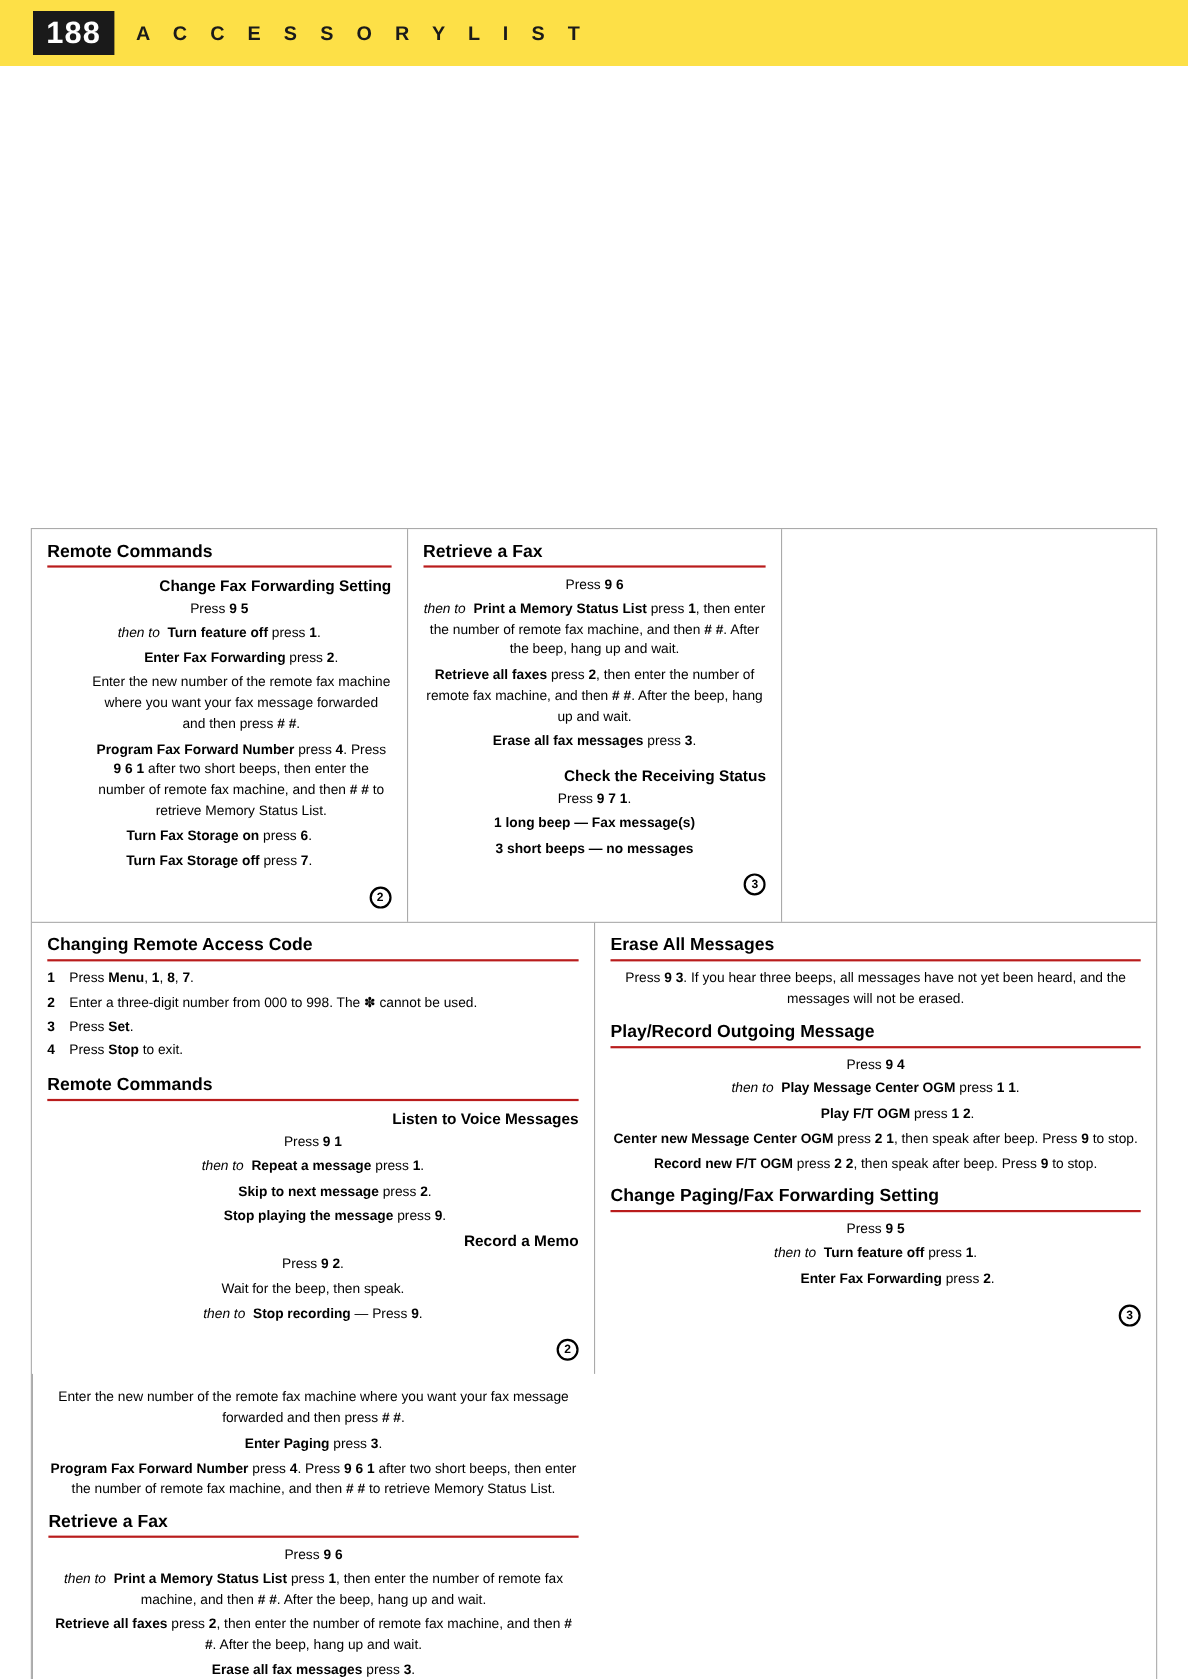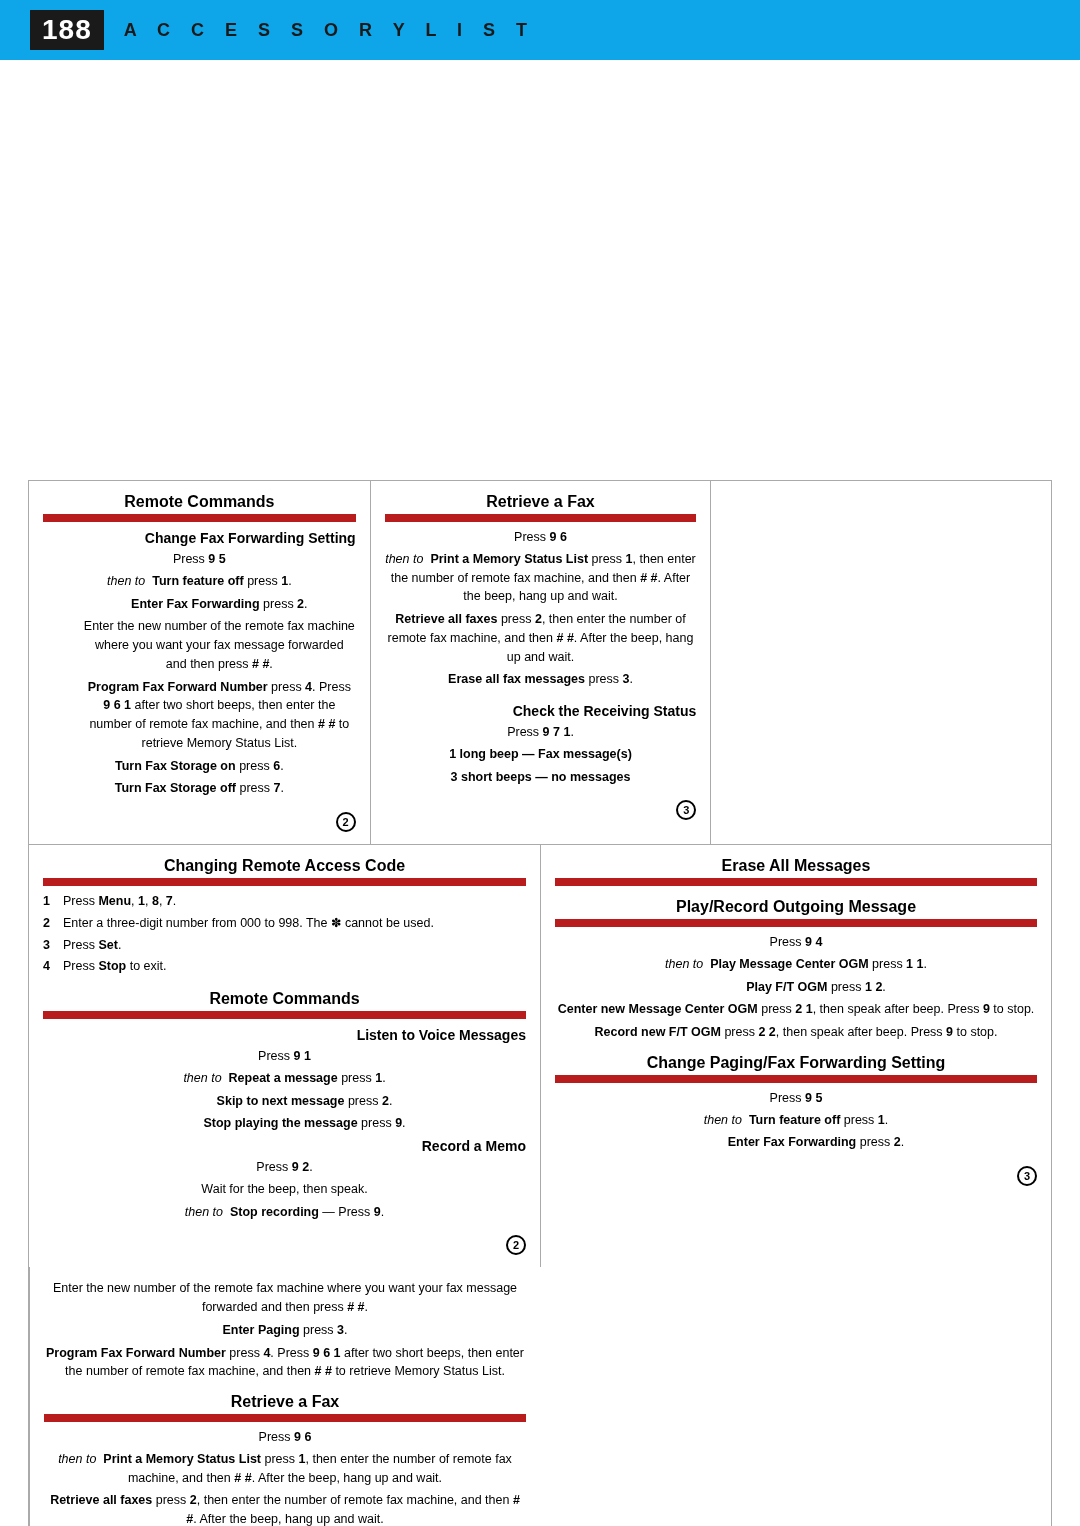--- a/index.html
+++ b/index.html
@@ -7,21 +7,21 @@
       width: 1080px;
       min-height: 1526px;
       background: #ffffff;
       font-family: Arial, Helvetica, sans-serif;
       font-size: 13px;
       color: #000000;
     }
 
     
     .page-header {
-      background: #0ea5e9;
+      background: #fde047;
       padding: 10px 30px;
       display: flex;
       align-items: center;
       gap: 20px;
       margin-bottom: 0;
     }
     .page-number {
       background: #1a1a1a;
       color: #ffffff;
       font-size: 28px;
@@ -60,24 +60,23 @@
     }
 
     .column {
       padding: 12px 14px;
     }
 
     
     .section-title {
       font-size: 16px;
       font-weight: bold;
-      border-bottom: 8px solid #b91c1c;
+      border-bottom: 2px solid #b91c1c;
       padding-bottom: 3px;
       margin-bottom: 6px;
-      text-align: center;
     }
     .subsection-title {
       font-size: 14px;
       font-weight: bold;
       margin-bottom: 4px;
       margin-top: 8px;
       text-align: right;
     }
 
     p, .para {
@@ -221,20 +220,21 @@
       <p class="press-line">Press <strong>9 2</strong>.</p>
       <p>Wait for the beep, then speak.</p>
       <p><em>then to</em>&nbsp;&nbsp;<strong>Stop recording</strong> — Press <strong>9</strong>.</p>
       <div style="display:flex; justify-content:flex-end; margin-top:8px;">
         <div class="circle-badge">2</div>
       </div>
     </div>
 
     <div class="column col-divider">
       <div class="section-title">Erase All Messages</div>
+      <p>Press <strong>9 3</strong>. If you hear three beeps, all messages have not yet been heard, and the messages will not be erased.</p>
 
       <div class="section-title" style="margin-top:12px;">Play/Record Outgoing Message</div>
       <p class="press-line">Press <strong>9 4</strong></p>
       <p><em>then to</em>&nbsp;&nbsp;<strong>Play Message Center OGM</strong> press <strong>1 1</strong>.</p>
       <p style="margin-left:40px;"><strong>Play F/T OGM</strong> press <strong>1 2</strong>.</p>
       <p><strong>Center new Message Center OGM</strong> press <strong>2 1</strong>, then speak after beep. Press <strong>9</strong> to stop.</p>
       <p><strong>Record new F/T OGM</strong> press <strong>2 2</strong>, then speak after beep. Press <strong>9</strong> to stop.</p>
 
       <div class="section-title" style="margin-top:12px;">Change Paging/Fax Forwarding Setting</div>
       <p class="press-line">Press <strong>9 5</strong></p>

